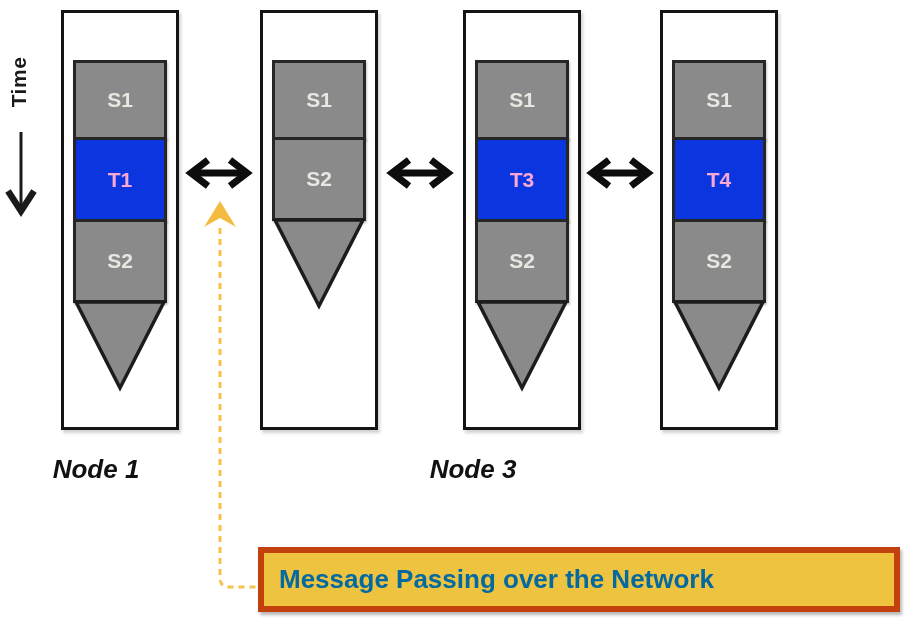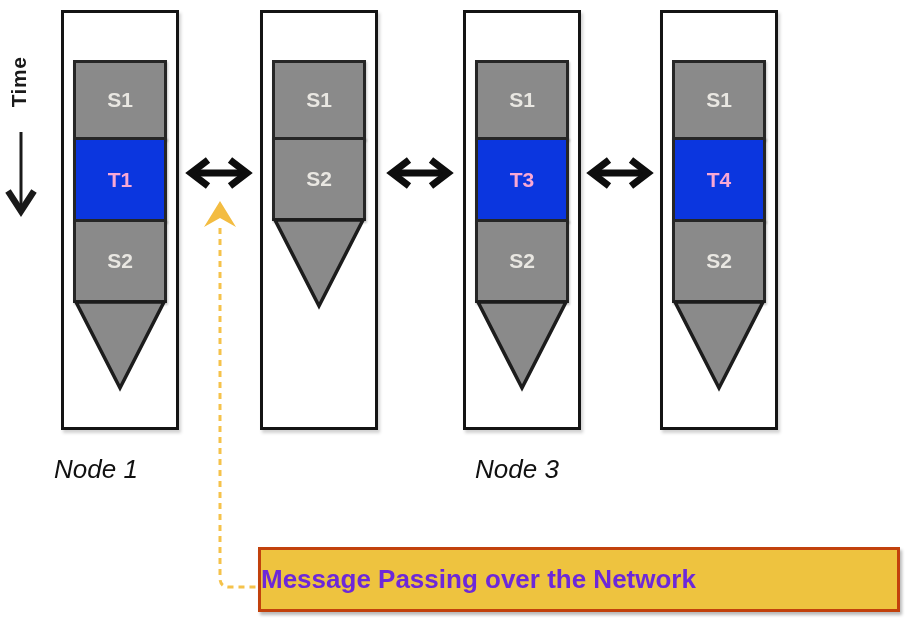--- a/index.html
+++ b/index.html
@@ -73,53 +73,54 @@
   }
   .seg-stage-2 { margin-top: -3px; height: 84px; }
   .tri { display: block; margin-top: -3px; }
 
   .node-label {
     position: absolute;
     top: 454px;
     width: 140px;
     text-align: center;
     font-size: 26px;
-    font-weight: normal;
+    font-weight: bold;
     font-style: italic;
     color: #111111;
   }
   .label-1 { left: 26px; }
   .label-2 { left: 225px; }
-  .label-3 { left: 447px; }
+  .label-3 { left: 403px; }
   .label-4 { left: 625px; }
 
   
   .link-arrow { position: absolute; top: 156px; }
   .link-a { left: 183px; }
   .link-b { left: 384px; }
   .link-c { left: 584px; }
 
   
   .connector { position: absolute; left: 200px; top: 198px; }
 
   
   .callout {
     position: absolute;
     left: 258px;
     top: 547px;
     width: 642px;
     height: 65px;
     background: #eec33f;
-    border: 3px solid #c2410c;
+    border: 6px solid #c2410c;
     box-shadow: 2px 3px 3px rgba(0,0,0,0.28);
     display: flex;
     align-items: center;
+    padding-left: 15px;
     font-size: 26px;
     font-weight: bold;
-    color: #6d28d9;
+    color: #0369a1;
   }
 </style>
 </head>
 <body>
 
 <div class="canvas">
 
   <div class="time-label">Time</div>
   <svg class="time-arrow" width="34" height="92" viewBox="0 0 34 92">
     <line x1="17" y1="7" x2="17" y2="80" stroke="#1a1a1a" stroke-width="3"></line>

